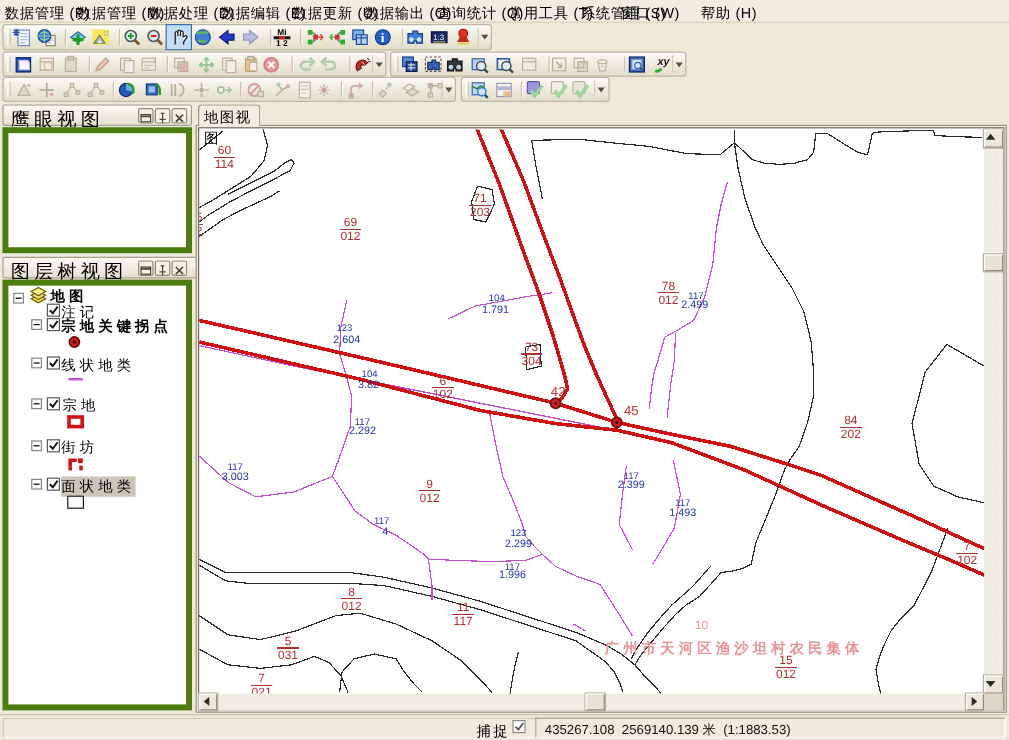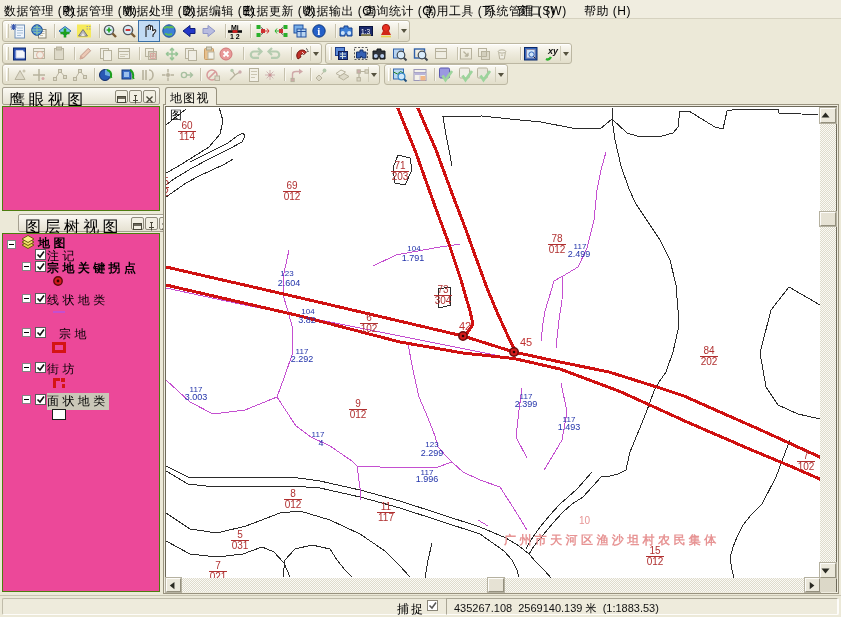--- a/index.html
+++ b/index.html
@@ -9,21 +9,21 @@
 .grp{position:absolute;border:1px solid #bcb7a2;border-radius:3px;
  background:linear-gradient(#fcfbf6,#efecdf 45%,#e2deca);box-shadow:inset 0 1px 0 #fff}
 .grip{position:absolute;left:3px;top:3px;bottom:3px;width:3px;
  border-left:1px solid #fff;border-right:1px solid #ccc7b2}
 .tsep{position:absolute;top:3px;bottom:3px;width:1px;background:#c6c1ad;box-shadow:1px 0 0 #f8f6ee}
 .chev{position:absolute;top:2px;bottom:2px;width:12px;border-left:1px solid #d2cebb}
 .chev:after{content:"";position:absolute;left:2px;top:50%;margin-top:-2px;border:3.5px solid transparent;border-top:4.5px solid #55523f}
 .panel-t{position:absolute;height:18px;background:linear-gradient(#fbf9f3,#e5e1d1);
  border:1px solid #a5a090;border-radius:2px;color:#000;font-size:16px}
 .pbtn{position:absolute;top:2px;width:13px;height:13px;background:#f2efe3;border:1px solid #8f8b7c;border-radius:2px}
-.white{position:absolute;background:#ec4899;border:1px solid #4d7c0f}
+.white{position:absolute;background:#ffffff;border:5px solid #4d7c0f}
 .cb{position:absolute;width:11px;height:11px;background:#fff;border:1px solid #5a5a5a}
 .cb svg{display:block}
 .tl{position:absolute;font-size:12px;color:#000;white-space:nowrap;letter-spacing:3.4px}
 .track{position:absolute;background:#fbfaf5;background-image:linear-gradient(45deg,#dedbcc 25%,transparent 25%,transparent 75%,#dedbcc 75%),linear-gradient(45deg,#dedbcc 25%,transparent 25%,transparent 75%,#dedbcc 75%);background-size:2px 2px;background-position:0 0,1px 1px}
 .exp{position:absolute;width:9px;height:9px;background:#fff;border:1px solid #848484}
 .exp:after{content:"";position:absolute;left:1px;right:1px;top:3px;height:1px;background:#000}
 </style></head><body>
 
 <div id="menubar">
 <span class="mi" style="left:4px">数据管理 (P)</span>
@@ -400,21 +400,21 @@
         <path d="M1.5 4h8" stroke="#4a473a" stroke-width="1.6"></path>
       </svg></div>
     <div class="pbtn" style="left:126px"><svg width="11" height="11">
         <path d="M5.5 1.5 v5 M3 6.5 h5 M4 1.5 h3 M5.5 6.5 v3" stroke="#4a473a" fill="none"></path>
       </svg></div>
     <div class="pbtn" style="left:140px"><svg width="11" height="11">
         <path d="M2.5 2.5 l6 6 M8.5 2.5 l-6 6" stroke="#4a473a" stroke-width="1.4"></path>
       </svg></div>
   </div>
 <div class="white" style="left:2px;top:106px;width:158px;height:105px"></div>
-<div class="panel-t" style="left:18px;top:214px;width:186px">
+<div class="panel-t" style="left:2px;top:214px;width:186px">
     <span style="position:absolute;left:6px;top:2px;letter-spacing:3.4px">图层树视图</span>
     <div class="pbtn" style="left:112px"><svg width="11" height="11">
         <rect x="1.5" y="2.5" width="8" height="6" fill="none" stroke="#4a473a"></rect>
         <path d="M1.5 4h8" stroke="#4a473a" stroke-width="1.6"></path>
       </svg></div>
     <div class="pbtn" style="left:126px"><svg width="11" height="11">
         <path d="M5.5 1.5 v5 M3 6.5 h5 M4 1.5 h3 M5.5 6.5 v3" stroke="#4a473a" fill="none"></path>
       </svg></div>
     <div class="pbtn" style="left:140px"><svg width="11" height="11">
         <path d="M2.5 2.5 l6 6 M8.5 2.5 l-6 6" stroke="#4a473a" stroke-width="1.4"></path>
@@ -452,21 +452,21 @@
       </svg>
     </div>
     <span class="tl" style="left:44px;top:58px;">线状地类</span>
     <div class="abs" style="left:50px;top:77px;width:12px;height:2px;background:#c44fd0"></div>
     <div class="exp" style="left:19px;top:94px"></div>
     <div class="cb" style="left:32px;top:93px">
       <svg width="9" height="9">
         <path d="M1.5 4.5 l2.5 2.5 L8 1.5" fill="none" stroke="#111" stroke-width="1.6"></path>
       </svg>
     </div>
-    <span class="tl" style="left:56px;top:92px;text-align:right;">宗地</span>
+    <span class="tl" style="left:45px;top:92px;text-align:right;">宗地</span>
     <div class="abs" style="left:49px;top:108px;width:14px;height:11px;border:3px solid #d41414"></div>
     <div class="exp" style="left:19px;top:129px"></div>
     <div class="cb" style="left:32px;top:128px">
       <svg width="9" height="9">
         <path d="M1.5 4.5 l2.5 2.5 L8 1.5" fill="none" stroke="#111" stroke-width="1.6"></path>
       </svg>
     </div>
     <span class="tl" style="left:44px;top:127px;">街坊</span>
     <svg class="abs" style="left:48px;top:142px" width="16" height="14">
       <path d="M2 2 h7 v3 h-4 v4 h-3 z" fill="#d41414"></path>

